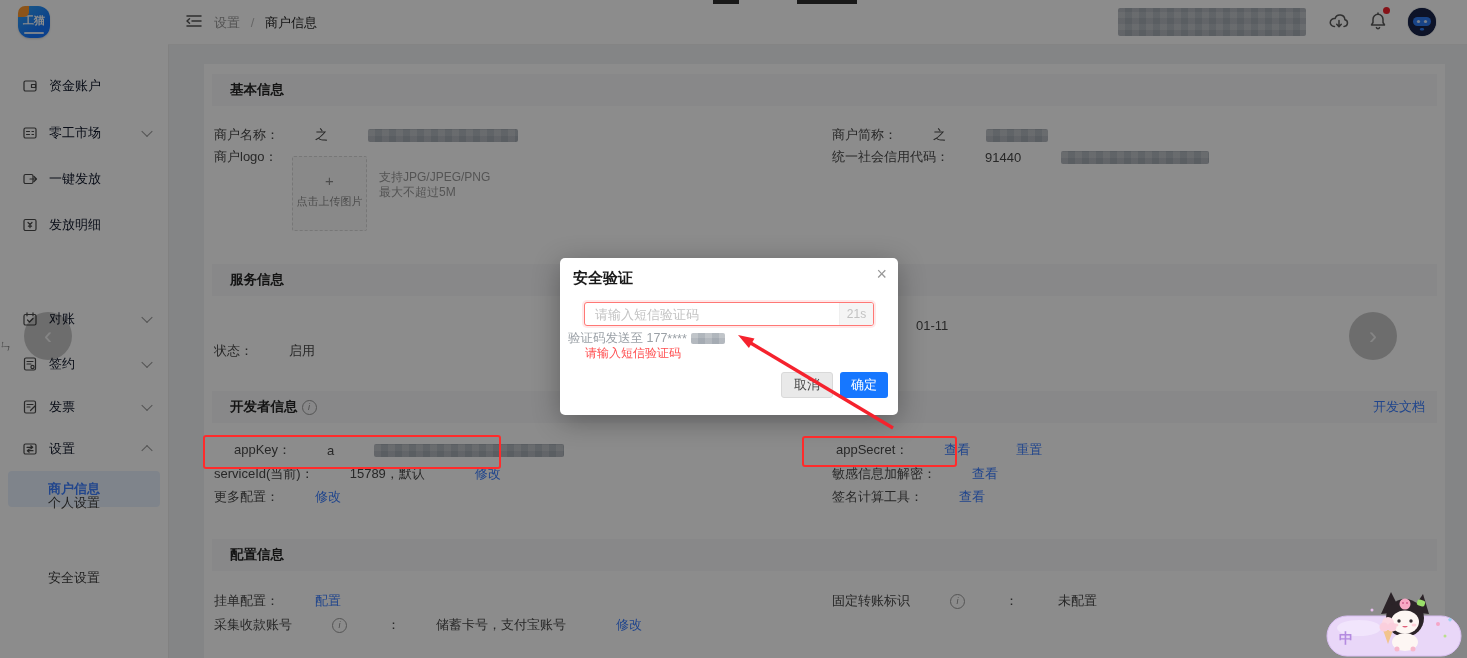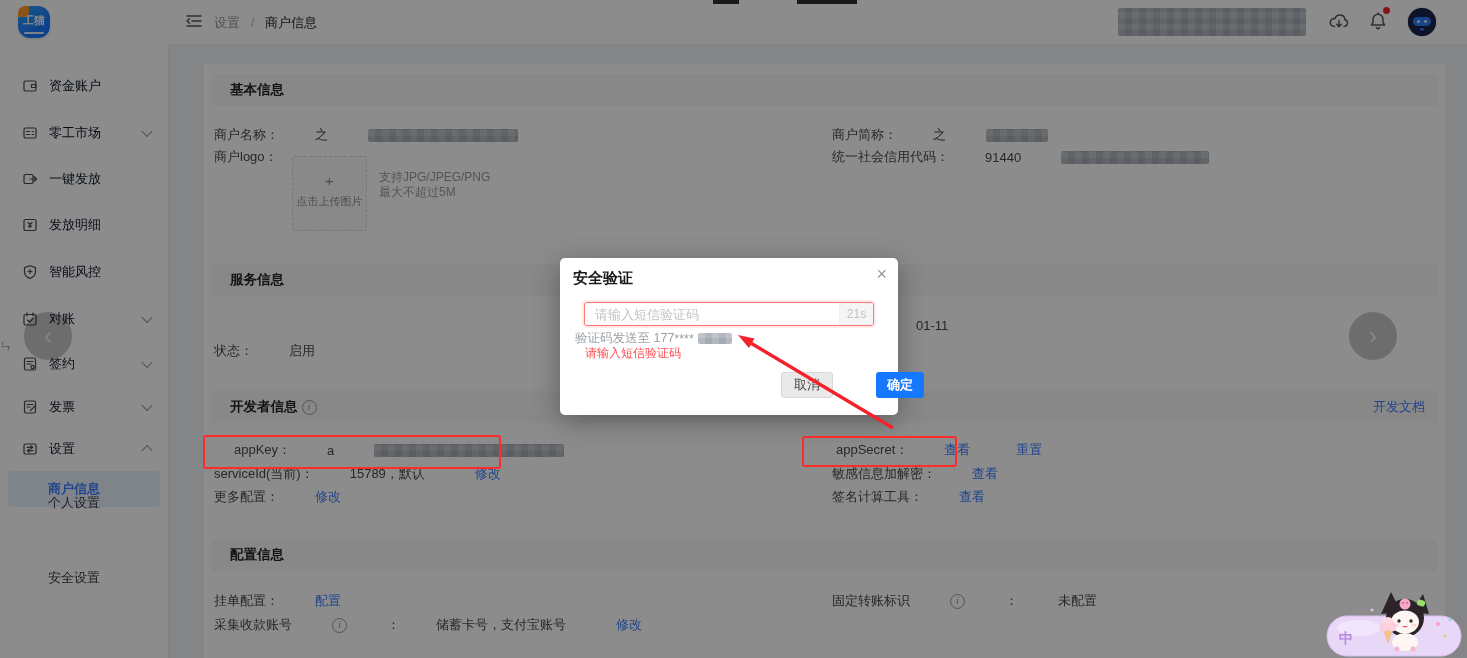--- a/index.html
+++ b/index.html
@@ -62,26 +62,26 @@
          box-shadow:0 6px 28px rgba(0,0,0,.32);z-index:20;}
   .m-title{position:absolute;left:13px;top:11px;font-size:15px;font-weight:bold;color:#1a1a1a;}
   .m-close{position:absolute;right:11px;top:6px;font-size:18px;color:#999;cursor:pointer;line-height:20px;}
   .m-input{position:absolute;left:24px;top:44px;width:290px;height:24px;border:1px solid #ff7875;border-radius:3px;
            box-shadow:0 0 0 2px rgba(255,77,79,.12);background:#fff;box-sizing:border-box;}
   .m-input input{position:absolute;left:0;top:0;width:252px;height:100%;border:none;outline:none;background:transparent;
            font-size:13px;padding:0 0 0 10px;color:#333;font-family:inherit;}
   .m-input input::placeholder{color:#c3c3c3;}
   .m-count{position:absolute;right:0;top:0;width:33px;height:100%;background:#f5f5f5;border-left:1px solid #efefef;
            border-radius:0 2px 2px 0;color:#c2c2c2;font-size:12px;display:flex;align-items:center;justify-content:center;}
-  .m-sent{position:absolute;left:15px;top:72px;font-size:12.5px;color:#9aa0a6;display:flex;align-items:center;justify-content:flex-end;}
+  .m-sent{position:absolute;left:8px;top:72px;font-size:12.5px;color:#9aa0a6;display:flex;align-items:center;justify-content:flex-end;}
   .m-error{position:absolute;left:25px;top:87px;font-size:12px;color:#ff4d4f;}
   .m-btn{position:absolute;top:114px;height:26px;border-radius:3px;font-size:13px;display:flex;align-items:center;
          justify-content:center;cursor:pointer;box-sizing:border-box;}
   .m-cancel{left:221px;width:52px;background:#e9e9e9;border:1px solid #d9d9d9;color:#454545;}
-  .m-ok{left:280px;width:48px;background:#1677ff;color:#fff;font-weight:bold;margin-left:36px;}
+  .m-ok{left:280px;width:48px;background:#1677ff;color:#fff;font-weight:normal;}
   
   .ann{position:absolute;border:2px solid #ff2b2b;border-radius:3px;z-index:30;}
   .arrow-svg{position:absolute;left:725px;top:325px;z-index:31;pointer-events:none;}
   .mascot{position:absolute;left:1325px;top:590px;width:142px;height:68px;z-index:15;cursor:pointer;}
   .mascot .badge{position:absolute;left:14px;top:40px;font-size:14px;font-weight:bold;color:#b48be0;}
 </style>
 </head>
 <body>
 
 <div class="app">
@@ -114,27 +114,20 @@
           <path d="M8 8h6M12 5.5L14.5 8L12 10.5"></path>
         </svg>
       <span class="lbl">一键发放</span>
     </div>
     <div class="side-item" style="top:211px">
       <svg width="16" height="16" viewBox="0 0 16 16" fill="none" stroke="#4a4a4a" stroke-width="1.2" stroke-linecap="round" stroke-linejoin="round">
           <rect x="2" y="2.5" width="12" height="11" rx="1.5"></rect>
           <path d="M6 5.5l2 2 2-2M8 7.5v3.2M6.4 9.2h3.2"></path>
         </svg>
       <span class="lbl">发放明细</span>
-    </div>
-    <div class="side-item" style="top:258px">
-      <svg width="16" height="16" viewBox="0 0 16 16" fill="none" stroke="#4a4a4a" stroke-width="1.2" stroke-linecap="round" stroke-linejoin="round">
-          <path d="M8 1.8l5.5 1.8v4.2c0 3.4-2.3 5.6-5.5 6.6-3.2-1-5.5-3.2-5.5-6.6V3.6z"></path>
-          <path d="M8 5.5v4M6 7.5h4"></path>
-        </svg>
-      <span class="lbl">智能风控</span>
     </div>
     <div class="side-item" style="top:305px">
       <svg width="16" height="16" viewBox="0 0 16 16" fill="none" stroke="#4a4a4a" stroke-width="1.2" stroke-linecap="round" stroke-linejoin="round">
           <rect x="2" y="3.5" width="12" height="10.5" rx="1.5"></rect>
           <path d="M5 1.8v3M11 1.8v3M5.5 9l2 2 3.5-3.5"></path>
         </svg>
       <span class="lbl">对账</span>
       <span class="chev down"></span>
     </div>
     <div class="side-item" style="top:350px">

